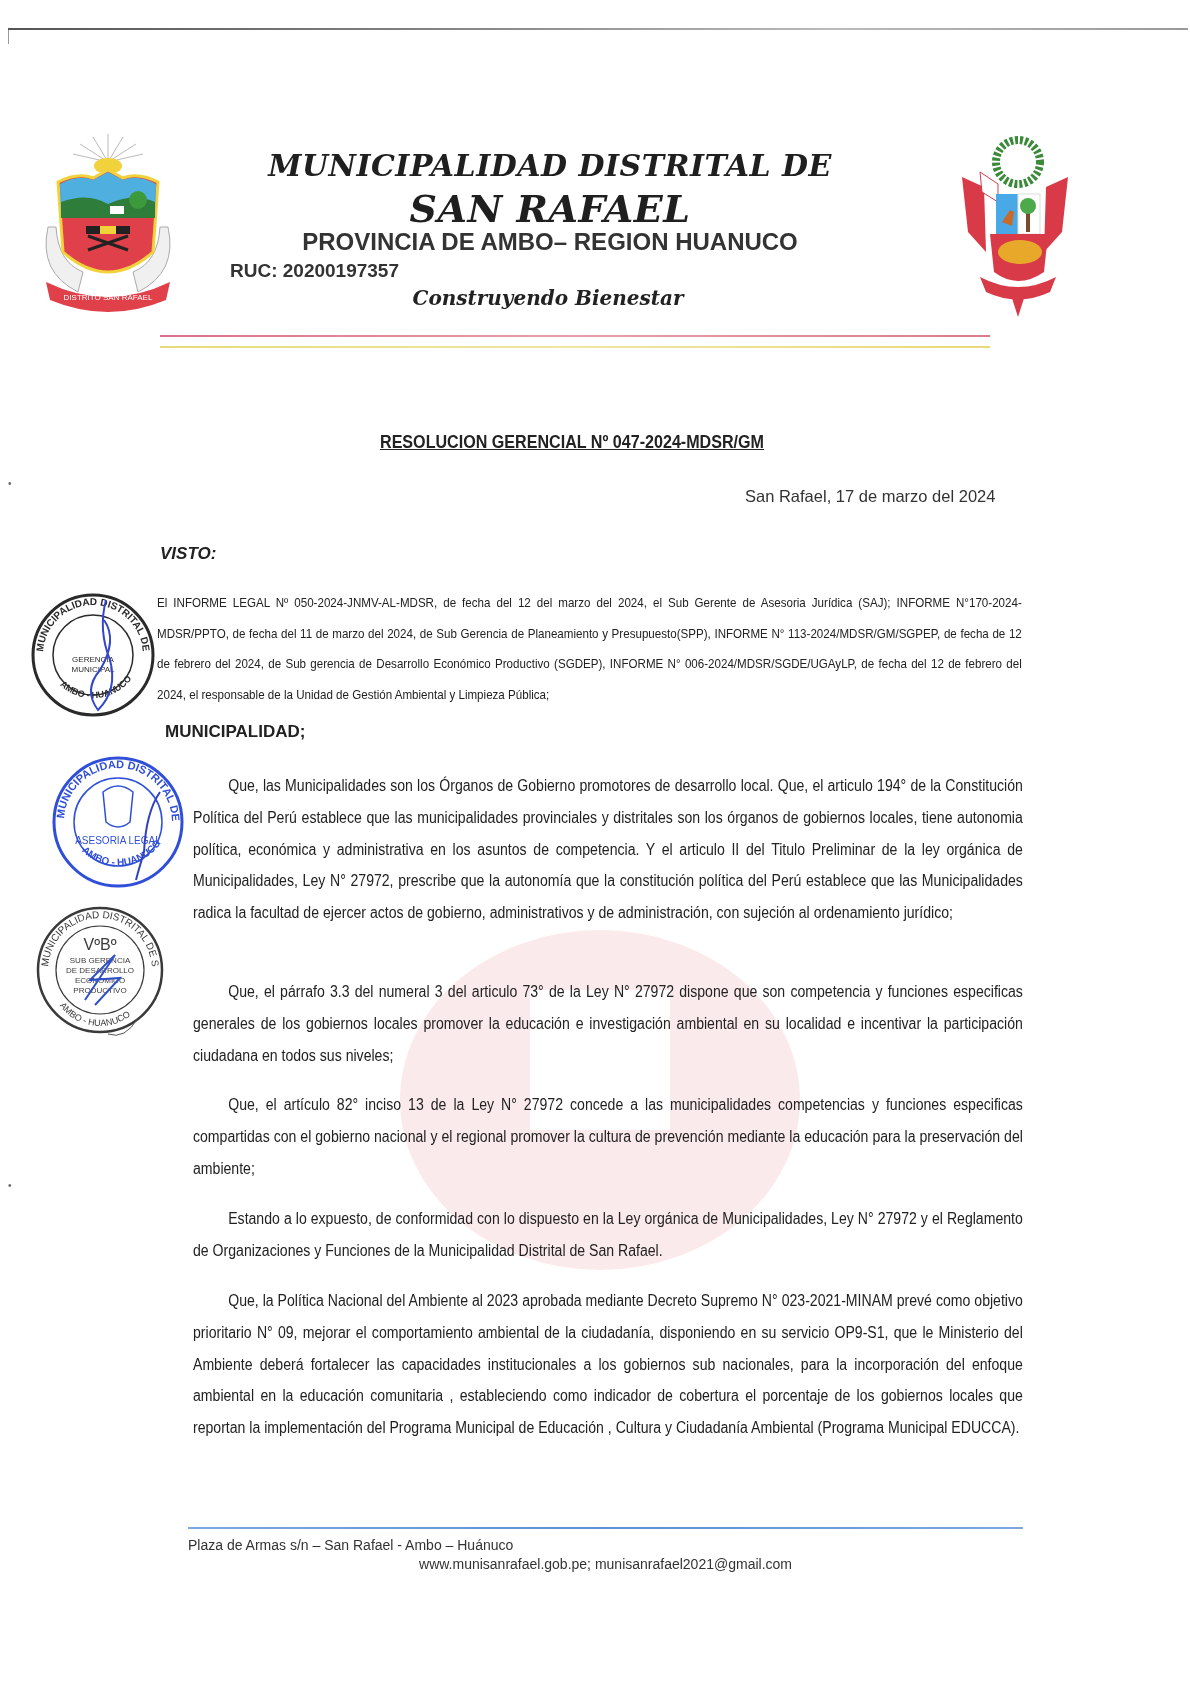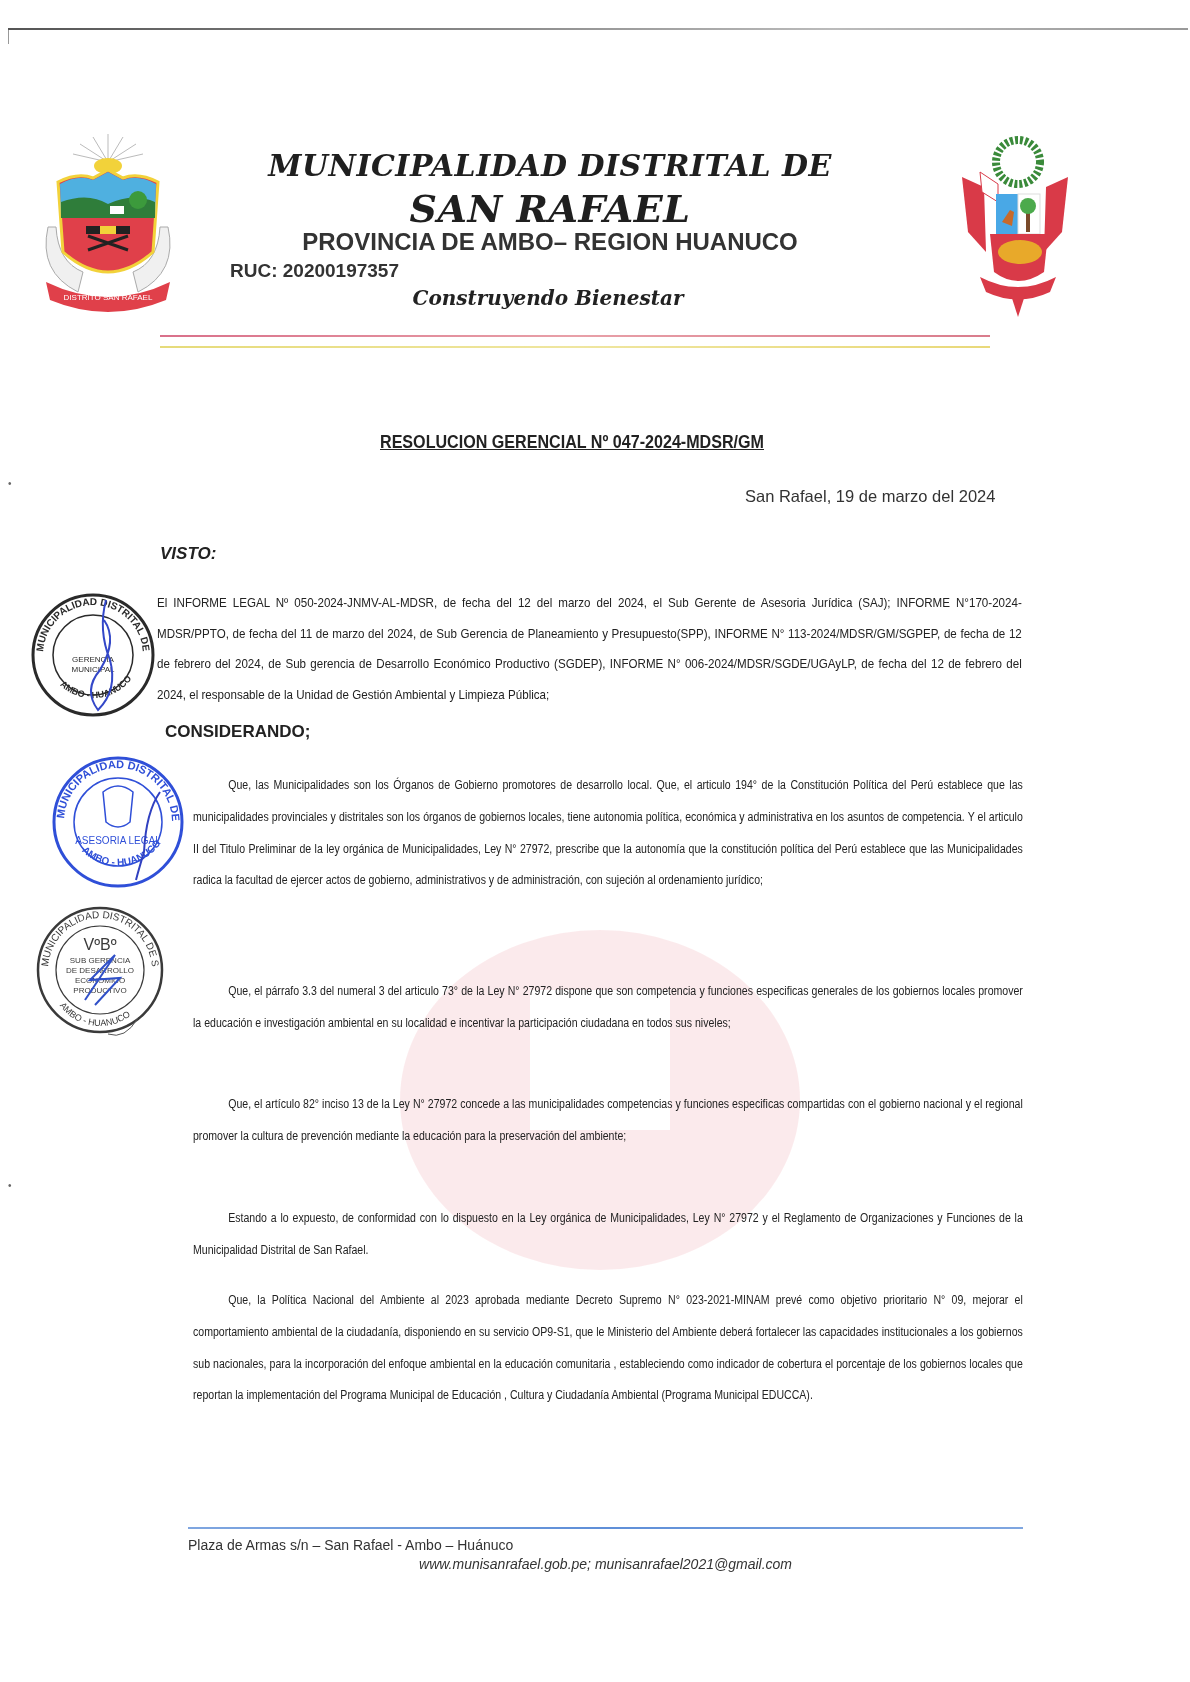--- a/index.html
+++ b/index.html
@@ -19,33 +19,33 @@
     .hdr-slogan { left: 228px; width: 640px; top: 286px; text-align: center; font-family: "DejaVu Serif", serif; font-style: italic; font-weight: bold; font-size: 20px; color: #222; }
     .rule-red { left: 160px; top: 335px; width: 830px; height: 2px; background: linear-gradient(90deg,#d9708a,#e8a0a8 50%,#d97c8c); }
     .rule-yellow { left: 160px; top: 346px; width: 830px; height: 2px; background: linear-gradient(90deg,#e6db7a,#efe6a0 50%,#e9d97a); }
 
     
     .res-title { left: 380px; top: 432px; font-weight: bold; font-size: 17.5px; text-decoration: underline; color: #222; transform: scaleX(0.92); transform-origin: left; }
     .date { left: 745px; top: 487px; font-size: 16.5px; color: #333; }
     .visto { left: 160px; top: 544px; font-weight: bold; font-style: italic; font-size: 17px; color: #222; }
     .visto-text { left: 157px; top: 588px; width: 865px; font-size: 12.6px; line-height: 30.5px; text-align: justify; color: #222; transform: scaleX(0.92); transform-origin: left; width: 940px; }
     .considerando { left: 165px; top: 722px; font-weight: bold; font-size: 17px; color: #222; }
-    .para { left: 193px; width: 830px; font-size: 12px; line-height: 31.8px; text-align: justify; color: #222; }
+    .para { left: 193px; width: 830px; font-size: 16px; line-height: 31.8px; text-align: justify; color: #222; }
     .para .inner { display: block; transform: scaleX(0.88); transform-origin: left; width: 943px; }
     .para .indent { display: inline-block; width: 40px; }
     .p1 { top: 770px; }
     .p2 { top: 976px; }
     .p3 { top: 1089px; }
     .p4 { top: 1203px; }
     .p5 { top: 1285px; }
 
     
     .foot-rule { left: 188px; top: 1527px; width: 835px; height: 2px; background: linear-gradient(90deg,#7fa6e0,#5f8fd8 50%,#7fa6e0); }
     .foot1 { left: 188px; width: 835px; top: 1537px; text-align: left; font-size: 14px; color: #333; }
-    .foot2 { left: 188px; width: 835px; top: 1556px; text-align: center; font-size: 14px; color: #333; font-style: italic; }
+    .foot2 { left: 188px; width: 835px; top: 1556px; text-align: center; font-size: 14px; color: #333; }
 
     
     .stamp { position: absolute; }
     .watermark { left: 380px; top: 900px; width: 440px; height: 380px; opacity: 0.10; }
     .edge-mark { font-size: 10px; color: #666; }
   </style>
 </head>
 <body>
 
 <div class="abs top-rule"></div>
@@ -110,26 +110,26 @@
     <path d="M20 145 Q58 165 96 145 L90 160 Q58 175 26 160 Z" fill="#d93a48"></path>
     <path d="M50 160 L58 185 L66 160 Z" fill="#d93a48"></path>
   </svg>
 
   <div class="abs rule-red"></div>
   <div class="abs rule-yellow"></div>
 </header>
 
 <main>
   <div class="abs res-title">RESOLUCION GERENCIAL Nº 047-2024-MDSR/GM</div>
-  <div class="abs date">San Rafael, 19 de marzo del 2024</div>
+  <div class="abs date">San Rafael, 17 de marzo del 2024</div>
 
   <div class="abs visto">VISTO:</div>
   <div class="abs visto-text">El INFORME LEGAL Nº 050-2024-JNMV-AL-MDSR, de fecha del 12 del marzo del 2024, el Sub Gerente de Asesoria Jurídica (SAJ); INFORME N°170-2024-MDSR/PPTO, de fecha del 11 de marzo del 2024, de Sub Gerencia de Planeamiento y Presupuesto(SPP), INFORME N° 113-2024/MDSR/GM/SGPEP, de fecha de 12 de febrero del 2024, de Sub gerencia de Desarrollo Económico Productivo (SGDEP), INFORME N° 006-2024/MDSR/SGDE/UGAyLP, de fecha del 12 de febrero del 2024, el responsable de la Unidad de Gestión Ambiental y Limpieza Pública;</div>
 
-  <div class="abs considerando">CONSIDERANDO;</div>
+  <div class="abs considerando">MUNICIPALIDAD;</div>
 
   <div class="abs para p1">
       <span class="inner"><span class="indent"></span><span>Que, las Municipalidades son los Órganos de Gobierno promotores de desarrollo local. Que, el articulo 194° de la Constitución Política del Perú establece que las municipalidades provinciales y distritales son los órganos de gobiernos locales, tiene autonomia política, económica y administrativa en los asuntos de competencia. Y el articulo II del Titulo Preliminar de la ley orgánica de Municipalidades, Ley N° 27972, prescribe que la autonomía que la constitución política del Perú establece que las Municipalidades radica la facultad de ejercer actos de gobierno, administrativos y de administración, con sujeción al ordenamiento jurídico;</span></span>
     </div>
   <div class="abs para p2">
       <span class="inner"><span class="indent"></span><span>Que, el párrafo 3.3 del numeral 3 del articulo 73° de la Ley N° 27972 dispone que son competencia y funciones especificas generales de los gobiernos locales promover la educación e investigación ambiental en su localidad e incentivar la participación ciudadana en todos sus niveles;</span></span>
     </div>
   <div class="abs para p3">
       <span class="inner"><span class="indent"></span><span>Que, el artículo 82° inciso 13 de la Ley N° 27972 concede a las municipalidades competencias y funciones especificas compartidas con el gobierno nacional y el regional promover la cultura de prevención mediante la educación para la preservación del ambiente;</span></span>
     </div>

